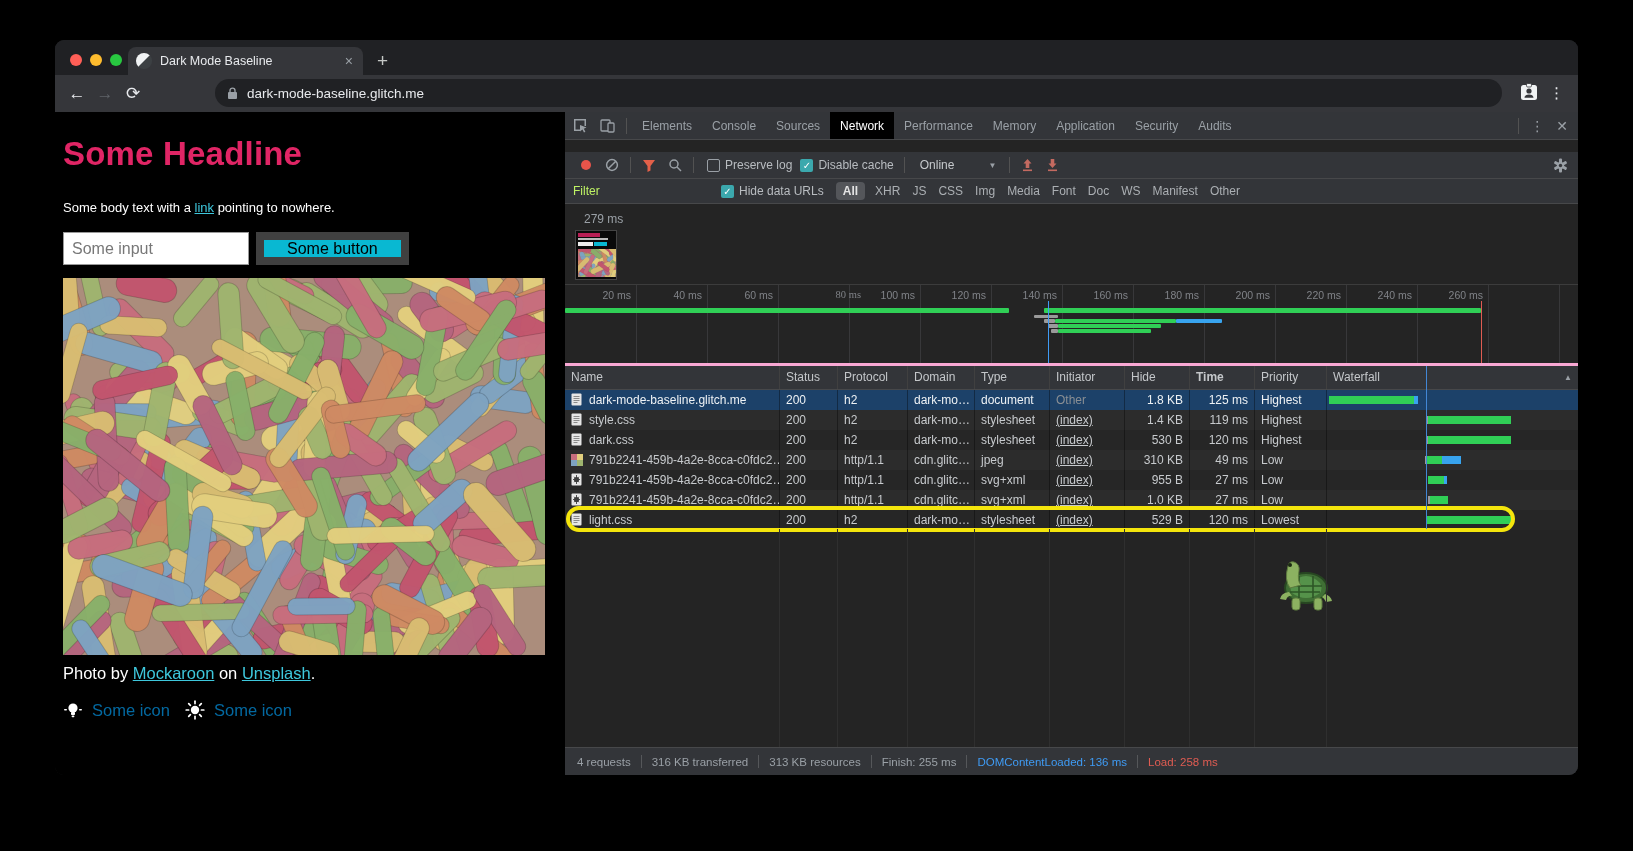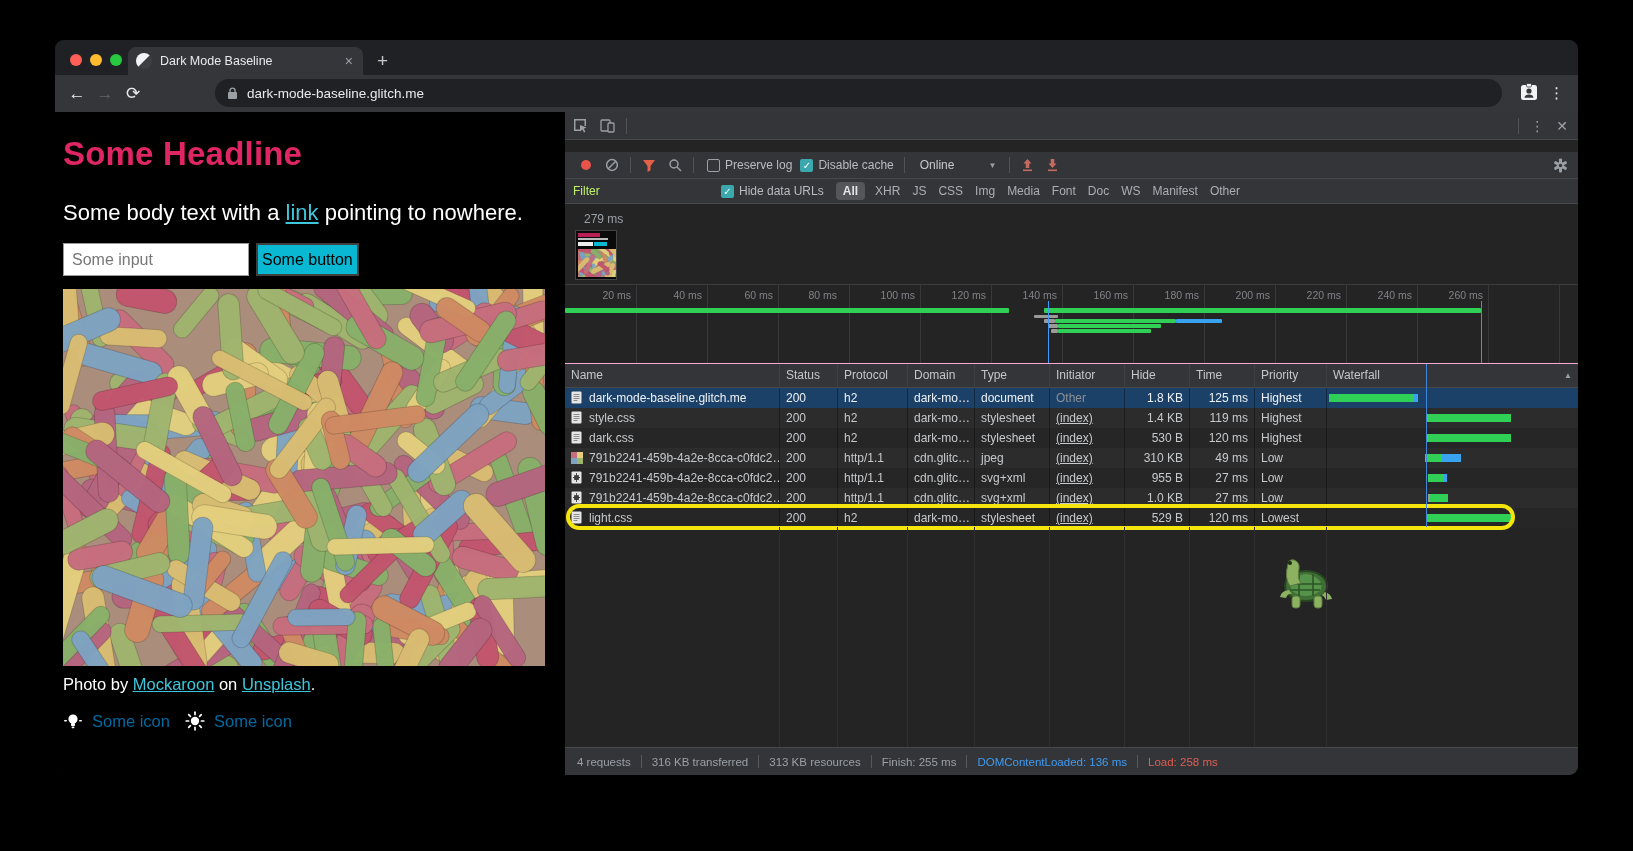--- a/index.html
+++ b/index.html
@@ -20,27 +20,27 @@
   .navbtn{font-size:17px;color:#e8eaed;width:28px;text-align:center;}
   .navbtn.dim{color:#5f6368;}
   .urlpill{position:absolute;left:160px;right:76px;top:4px;height:28px;background:#202124;
            border-radius:14px;display:flex;align-items:center;padding:0 12px;box-sizing:border-box;}
   .url{color:#e8eaed;font-size:13.5px;margin-left:9px;}
   .chromeicon{position:absolute;top:6px;color:#e8eaed;}
   
   .content{display:flex;height:663px;background:#000;}
   .page{width:510px;flex:none;background:#000;padding:0 0 0 8px;box-sizing:border-box;position:relative;}
   .page h1{color:#e02565;font-size:33px;margin:23px 0 0 0;font-weight:bold;letter-spacing:.2px;}
-  .page p{color:#fff;font-size:22px;margin:27px 0 10px 0;}
+  .page p{color:#fff;font-size:13px;margin:27px 0 10px 0;}
   .page a{color:#3ec7dc;text-decoration:underline;}
   .formrow{margin-top:17px;display:flex;gap:7px;align-items:center;}
   .tinput{width:186px;height:33px;background:#fff;border:1px solid #999;box-sizing:border-box;
           font-size:16px;padding:0 8px;color:#222;font-family:"Liberation Sans",sans-serif;}
   .tinput::placeholder{color:#777;}
-  .tbutton{height:33px;padding:0 4px;background:#09b8d2;border:2px solid #404040;color:#000;
+  .tbutton{height:33px;padding:0 23px;background:#09b8d2;border:8px solid #404040;color:#000;
            font-size:16px;font-family:"Liberation Sans",sans-serif;}
   .candy{display:block;margin-top:13px;width:482px;height:377px;background:#ab8d7c;}
   .credit{color:#fff;font-size:16.5px;margin-top:9px;}
   .iconrow{display:flex;align-items:center;gap:9px;margin-top:17px;color:#0369a1;font-size:16.5px;}
   .iconrow svg{flex:none;}
   
   .devtools{width:1013px;flex:none;background:#242424;display:flex;flex-direction:column;color:#c9c9c9;font-size:12px;}
   .dt-row{display:flex;align-items:center;background:#333539;border-bottom:1px solid #47484a;flex:none;}
   .dt-tabsbar{height:27px;}
   .dt-tab{padding:0 10px;height:27px;line-height:28px;font-size:12px;color:#9aa0a6;white-space:nowrap;}
@@ -58,21 +58,21 @@
   .ddl{color:#c6c9cc;margin:0 6px 0 10px;}
   .caret{color:#9aa0a6;font-size:8px;margin-right:8px;}
   .dt-filter{height:24px;padding-left:8px;}
   .filterinput{color:#bef264;width:140px;}
   .chip{color:#abafb3;margin:0 6px;white-space:nowrap;}
   .chip.active{background:#54565a;color:#e4e4e4;border-radius:4px;padding:2px 7px;margin:0 4px;font-weight:bold;}
   .dt-filmstrip{height:80px;background:#242424;border-bottom:1px solid #3c3c3c;position:relative;flex:none;}
   .fs-time{position:absolute;left:19px;top:8px;color:#9aa0a6;font-size:12px;}
   .fs-thumb{position:absolute;left:10px;top:26px;width:42px;height:50px;background:#0a0a0a;
             border:1px solid #444;box-sizing:border-box;overflow:hidden;}
-  .dt-overview{height:78px;background:#242424;border-bottom:1px solid #f9a8d4;position:relative;flex:none;overflow:hidden;}
+  .dt-overview{height:78px;background:#242424;border-bottom:3px solid #f9a8d4;position:relative;flex:none;overflow:hidden;}
   .grid{position:absolute;top:0;bottom:0;width:1px;background:#38383a;}
   .ticklbl{position:absolute;top:4px;font-size:10.5px;color:#808388;text-align:right;width:60px;}
   .ovbar{position:absolute;border-radius:1px;}
   .vline{position:absolute;width:1px;top:16px;bottom:0;}
   
   .dt-table{position:relative;flex:1;background:#242424;overflow:hidden;}
   .thead{display:flex;height:23px;line-height:23px;background:#333539;border-bottom:1px solid #47484a;
          color:#c4c7ca;position:relative;}
   .th{padding:0 6px;box-sizing:border-box;border-right:1px solid #404040;white-space:nowrap;overflow:hidden;flex:none;}
   .trow{display:flex;height:20px;line-height:20px;color:#c7cacd;position:relative;}
@@ -445,20 +445,31 @@
                 <path d="M7 7l6.5 2.6-2.7 1.1 1.6 3-1.4.7-1.6-3L7 13.6z" fill="#9aa0a6"></path>
               </svg>
           </span>
           <span class="dt-icon">
             <svg width="15" height="15" viewBox="0 0 15 15">
                 <rect x="1" y="2" width="9" height="11" rx="1" fill="none" stroke="#9aa0a6" stroke-width="1.3"></rect>
                 <rect x="8" y="5" width="6" height="9" rx="1" fill="#333539" stroke="#9aa0a6" stroke-width="1.3"></rect>
               </svg>
           </span>
           <div class="vsep"></div>
+          <div id="dtTabs" style="display:flex">
+              <div class="dt-tab">Elements</div>
+              <div class="dt-tab">Console</div>
+              <div class="dt-tab">Sources</div>
+              <div class="dt-tab active">Network</div>
+              <div class="dt-tab">Performance</div>
+              <div class="dt-tab">Memory</div>
+              <div class="dt-tab">Application</div>
+              <div class="dt-tab">Security</div>
+              <div class="dt-tab">Audits</div>
+            </div>
           <div class="toolspacer"></div>
           <div class="vsep"></div>
           <span class="dt-icon" style="font-size:14px">⋮</span>
           <span class="dt-icon" style="font-size:14px;margin-right:10px">✕</span>
         </div>
 
         <div class="dt-row dt-nettools">
           <span class="recdot"></span>
           <span class="dt-icon">
             <svg width="14" height="14" viewBox="0 0 14 14">
@@ -618,21 +629,21 @@
         </div>
 
         <div class="dt-overview" id="overview">
             <div class="grid" style="left: 71px;"></div>
             <span class="ticklbl" style="left: 6px;">20 ms</span>
             <div class="grid" style="left: 142px;"></div>
             <span class="ticklbl" style="left: 77px;">40 ms</span>
             <div class="grid" style="left: 213px;"></div>
             <span class="ticklbl" style="left: 148px;">60 ms</span>
             <div class="grid" style="left: 284px;"></div>
-            <span class="ticklbl" style="left: 212px;">80 ms</span>
+            <span class="ticklbl" style="left: 236px; font-family: Liberation Serif, serif;">80 ms</span>
             <div class="grid" style="left: 355px;"></div>
             <span class="ticklbl" style="left: 290px;">100 ms</span>
             <div class="grid" style="left: 426px;"></div>
             <span class="ticklbl" style="left: 361px;">120 ms</span>
             <div class="grid" style="left: 497px;"></div>
             <span class="ticklbl" style="left: 432px;">140 ms</span>
             <div class="grid" style="left: 568px;"></div>
             <span class="ticklbl" style="left: 503px;">160 ms</span>
             <div class="grid" style="left: 639px;"></div>
             <span class="ticklbl" style="left: 574px;">180 ms</span>
@@ -661,21 +672,21 @@
 
         <div class="dt-table" id="tableArea">
           <div class="thead" id="thead">
               <div class="th" style="width: 215px;">Name</div>
               <div class="th" style="width: 58px;">Status</div>
               <div class="th" style="width: 70px;">Protocol</div>
               <div class="th" style="width: 67px;">Domain</div>
               <div class="th" style="width: 75px;">Type</div>
               <div class="th" style="width: 75px;">Initiator</div>
               <div class="th" style="width: 65px;">Hide</div>
-              <div class="th" style="width: 65px;">Time</div>
+              <div class="th" style="width: 65px; font-weight: bold;">Time</div>
               <div class="th" style="width: 72px;">Priority</div>
               <div class="th" style="width: 251px; position: relative; flex: 1 1 0%; border-right: none;">Waterfall<span class="sorttri">▲</span></div>
             </div>
           <div id="tbody">
               <div class="trow even selected">
                 <div class="td" style="width: 215px;"><span class="nicon"><svg width="11" height="13" viewBox="0 0 11 13">
                       <rect x="0.5" y="0.5" width="10" height="12" rx="1" fill="#e6e6e6"></rect>
                       <path d="M2.5 3.5h6M2.5 5.5h6M2.5 7.5h6M2.5 9.5h4" stroke="#8a8a8a" stroke-width="1"></path>
                     </svg></span><span>dark-mode-baseline.glitch.me</span></div>
                 <div class="td" style="width: 58px;">200</div>

